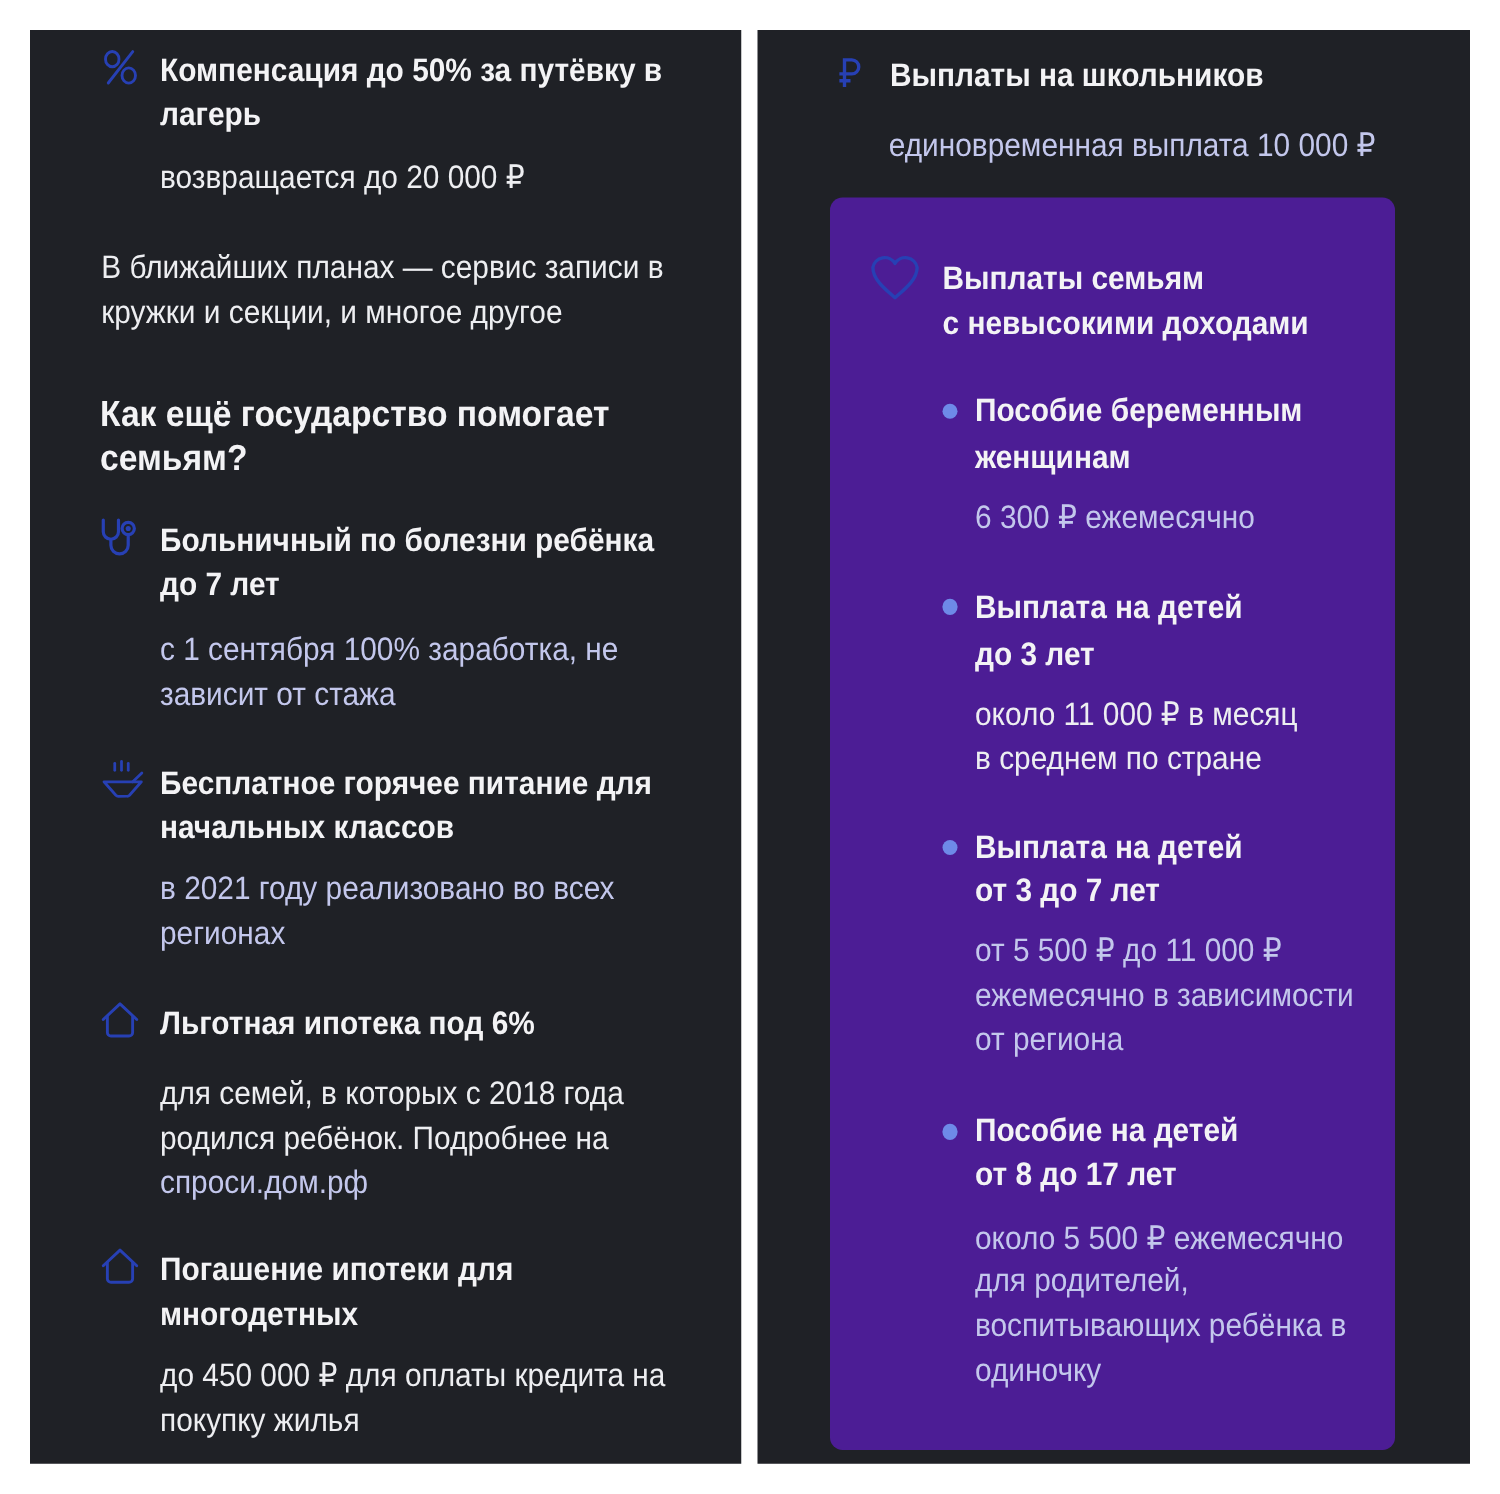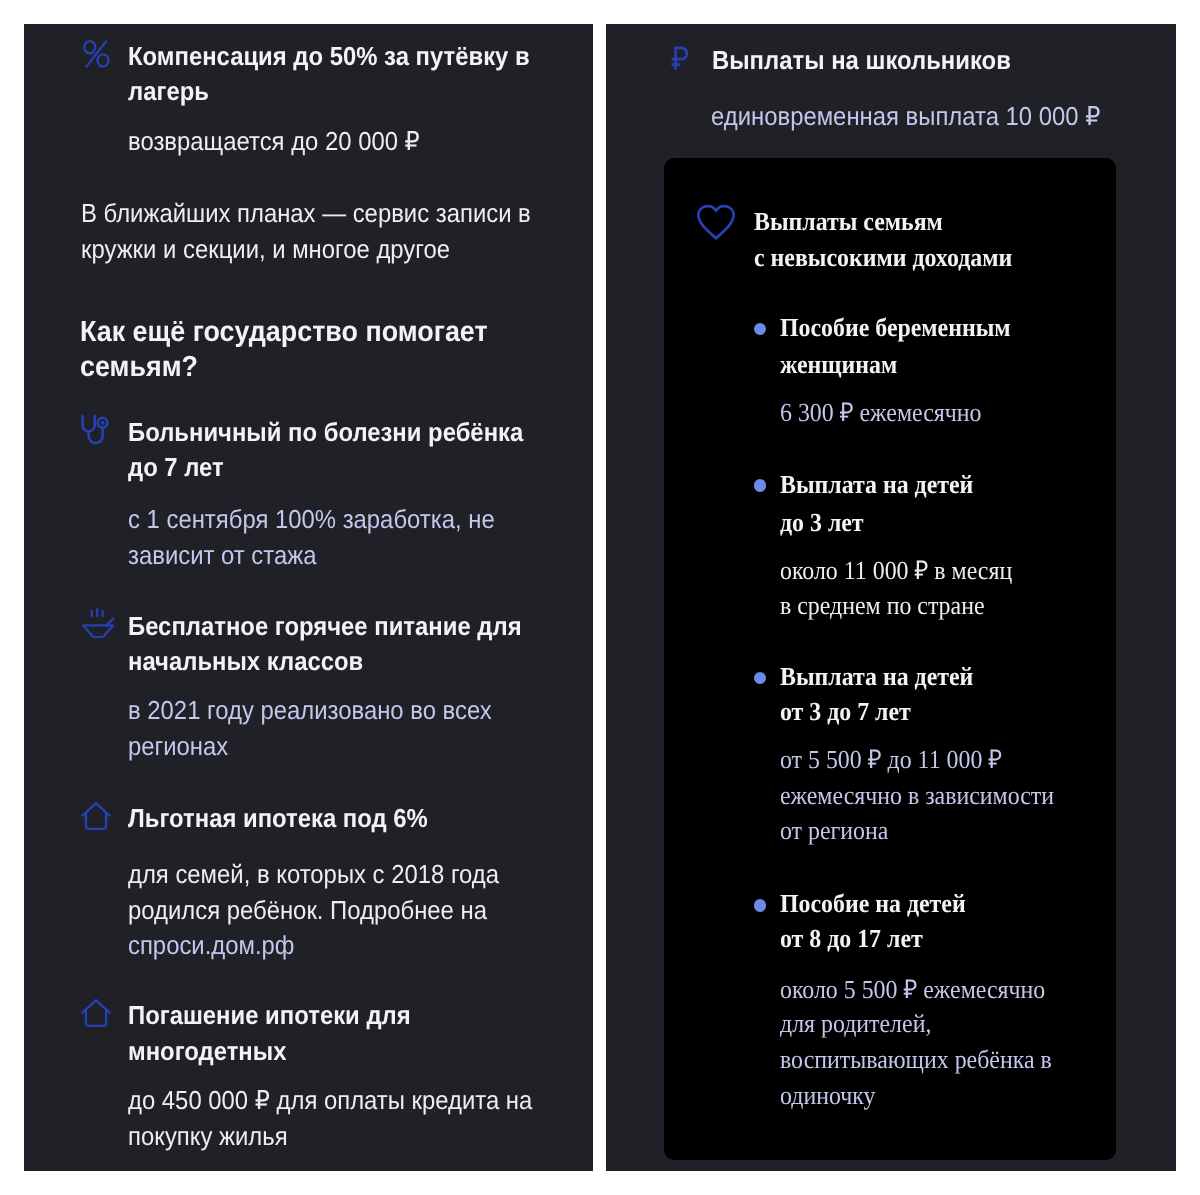--- a/index.html
+++ b/index.html
@@ -2,21 +2,21 @@
 <html><head>
 <meta charset="utf-8">
 <style>
   *{margin:0;padding:0;box-sizing:border-box;}
   html,body{width:1200px;height:1195px;background:#ffffff;}
   body{font-family:"Liberation Sans","DejaVu Sans",sans-serif;-webkit-font-smoothing:antialiased;text-rendering:geometricPrecision;}
   .stage{position:relative;width:1200px;height:1195px;background:#fff;overflow:hidden;}
   .panel{position:absolute;overflow:hidden;}
   .panel-left{left:24px;top:24px;width:569px;height:1146.5px;background:#1f2126;}
   .panel-right{left:606.2px;top:24px;width:569.5px;height:1146.5px;background:#1f2126;}
-  .inner-card{position:absolute;left:57.8px;top:134px;width:451.6px;height:1002px;background:#000000;border-radius:10px;font-family:Liberation Serif, serif;}
+  .inner-card{position:absolute;left:57.8px;top:134px;width:451.6px;height:1002px;background:#4c1d95;border-radius:10px;}
 
   .ln{position:absolute;white-space:pre;font-size:26px;line-height:26px;transform:scaleX(0.918);transform-origin:left top;}
   .hd{font-weight:bold;color:#f3f3f5;}
   .bd{color:#edeef1;}
   .mu{color:#c3c7ec;}
   .big{font-size:29px;line-height:29px;transform:scaleX(0.927);}
   .ico{position:absolute;}
   .bullet{position:absolute;width:12.6px;height:12.6px;border-radius:50%;background:#6e8ae8;}
   svg{display:block;overflow:visible;}
 </style>

